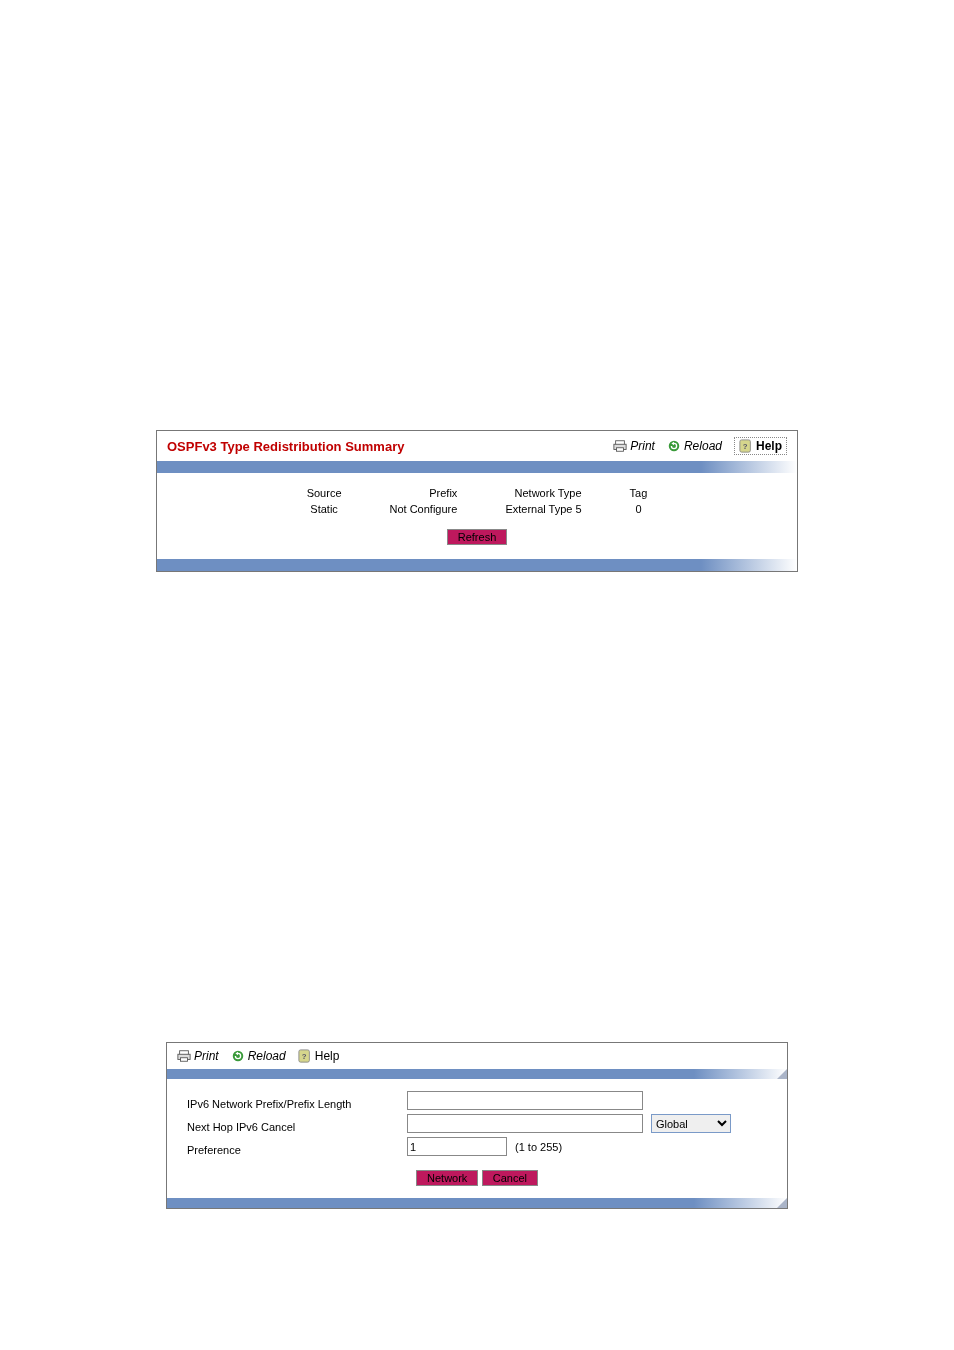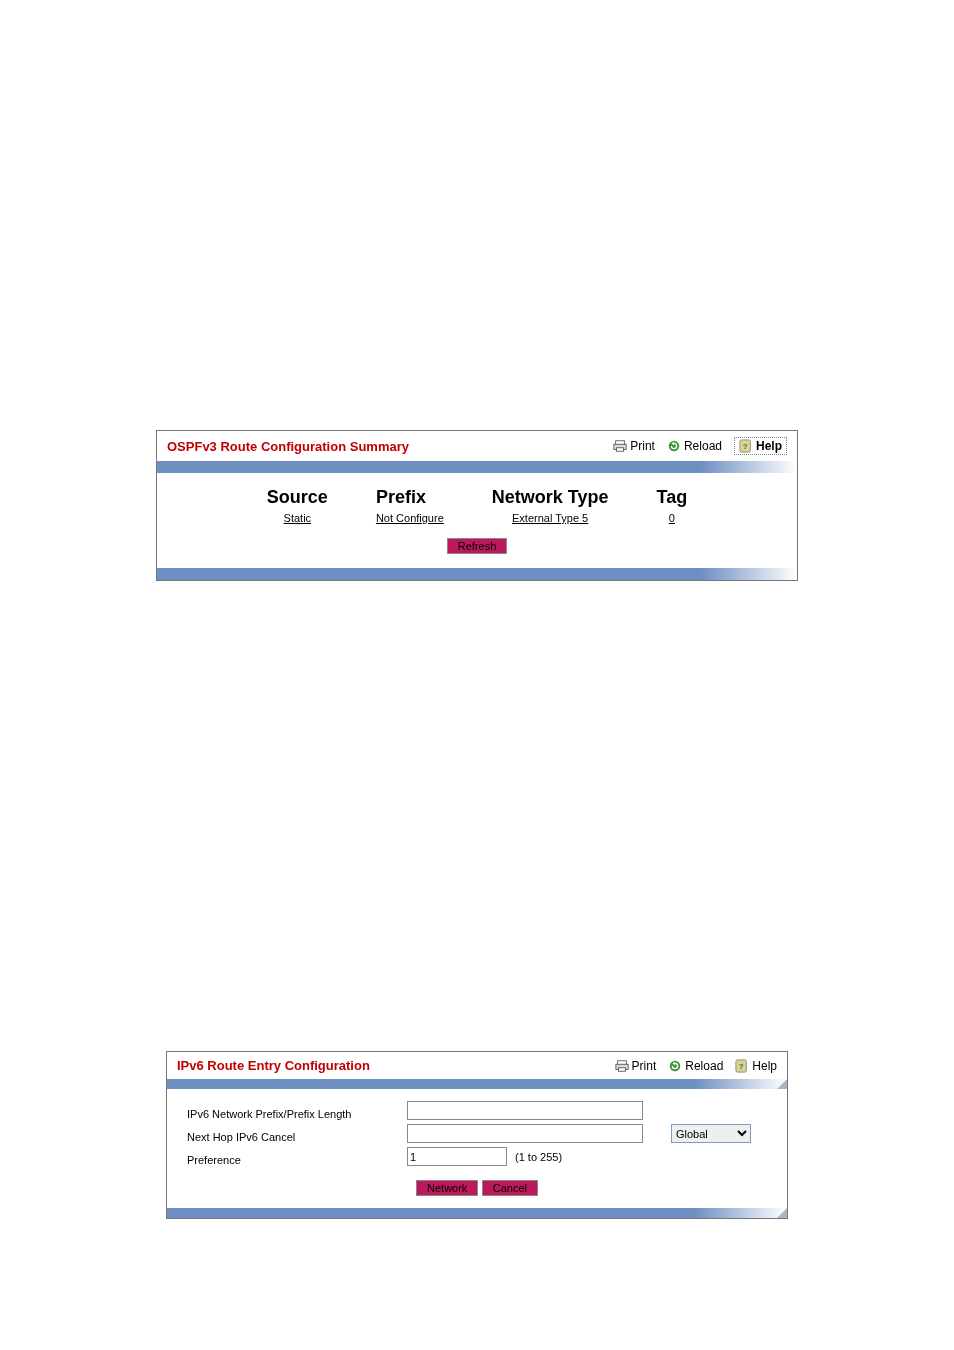--- a/index.html
+++ b/index.html
@@ -33,20 +33,21 @@
     align-items: center;
     gap: 12px;
   }
   .action-link {
     display: flex;
     align-items: center;
     gap: 3px;
     color: #000;
     font-size: 12px;
     cursor: pointer;
+    font-style: italic;
   }
   .icon {
     display: inline-flex;
     width: 14px;
     height: 14px;
     align-items: center;
     justify-content: center;
   }
   .help-box {
     border: 1px dotted #888;
@@ -70,30 +71,29 @@
     background: linear-gradient(to right, #6e8fc2 0%, #6e8fc2 85%, #ffffff 100%);
   }
   .body-content {
     padding: 12px 20px 2px;
   }
   .summary-table {
     margin: 0 auto;
     border-collapse: collapse;
   }
   .summary-table th {
-    font-weight: bold;
-    font-size: 18px;
+    font-weight: normal;
+    font-size: 11px;
     padding: 2px 24px;
-    text-align: left;
+    text-align: right;
   }
   .summary-table td {
     font-size: 11px;
     padding: 2px 24px;
     text-align: center;
-    text-decoration: underline;
   }
   .button-row {
     text-align: center;
     padding: 10px 0 14px;
   }
   button.form-btn {
     font-size: 11px;
     padding: 1px 10px;
     background: #be185d;
     border: 1px solid #888;
@@ -152,21 +152,21 @@
     border-bottom: 10px solid #aab4c8;
   }
 </style>
 </head>
 <body>
 
 <div class="spacer-block-1"></div>
 
 <div class="panel">
   <div class="panel-header">
-    <div class="panel-title">OSPFv3 Route Configuration Summary</div>
+    <div class="panel-title">OSPFv3 Type Redistribution Summary</div>
     <div class="header-actions">
       <div class="action-link">
         <span class="icon">
           <svg width="14" height="14" viewBox="0 0 16 16">
               <rect x="3" y="2" width="10" height="5" fill="#fff" stroke="#555"></rect>
               <rect x="1" y="6" width="14" height="6" fill="#ddd" stroke="#555"></rect>
               <rect x="4" y="10" width="8" height="4" fill="#fff" stroke="#555"></rect>
             </svg>
         </span>
         <span>Print</span>
@@ -217,21 +217,20 @@
     <button class="form-btn">Refresh</button>
   </div>
 
   <div class="gradient-bar"></div>
 </div>
 
 <div class="spacer-block-2"></div>
 
 <div class="panel" style="width:620px;">
   <div class="panel-header">
-    <div class="panel-title">IPv6 Route Entry Configuration</div>
     <div class="header-actions">
       <div class="action-link">
         <span class="icon">
           <svg width="14" height="14" viewBox="0 0 16 16">
               <rect x="3" y="2" width="10" height="5" fill="#fff" stroke="#555"></rect>
               <rect x="1" y="6" width="14" height="6" fill="#ddd" stroke="#555"></rect>
               <rect x="4" y="10" width="8" height="4" fill="#fff" stroke="#555"></rect>
             </svg>
         </span>
         <span>Print</span>
@@ -265,21 +264,21 @@
 
     <div class="config-row">
       <div class="config-label">IPv6 Network Prefix/Prefix Length</div>
       <div class="config-input-wrap">
         <input class="text-in w-long" type="text" value="" style="">
       </div>
     </div>
 
     <div class="config-row">
       <div class="config-label">Next Hop IPv6 Cancel</div>
-      <div class="config-input-wrap" style="gap:28px;">
+      <div class="config-input-wrap" style="gap:8px;">
         <input class="text-in w-long" type="text" value="" style="">
         <select class="drop" style="width:80px;">
           <option>Global</option>
         </select>
       </div>
     </div>
 
     <div class="config-row">
       <div class="config-label">Preference</div>
       <div class="config-input-wrap">

